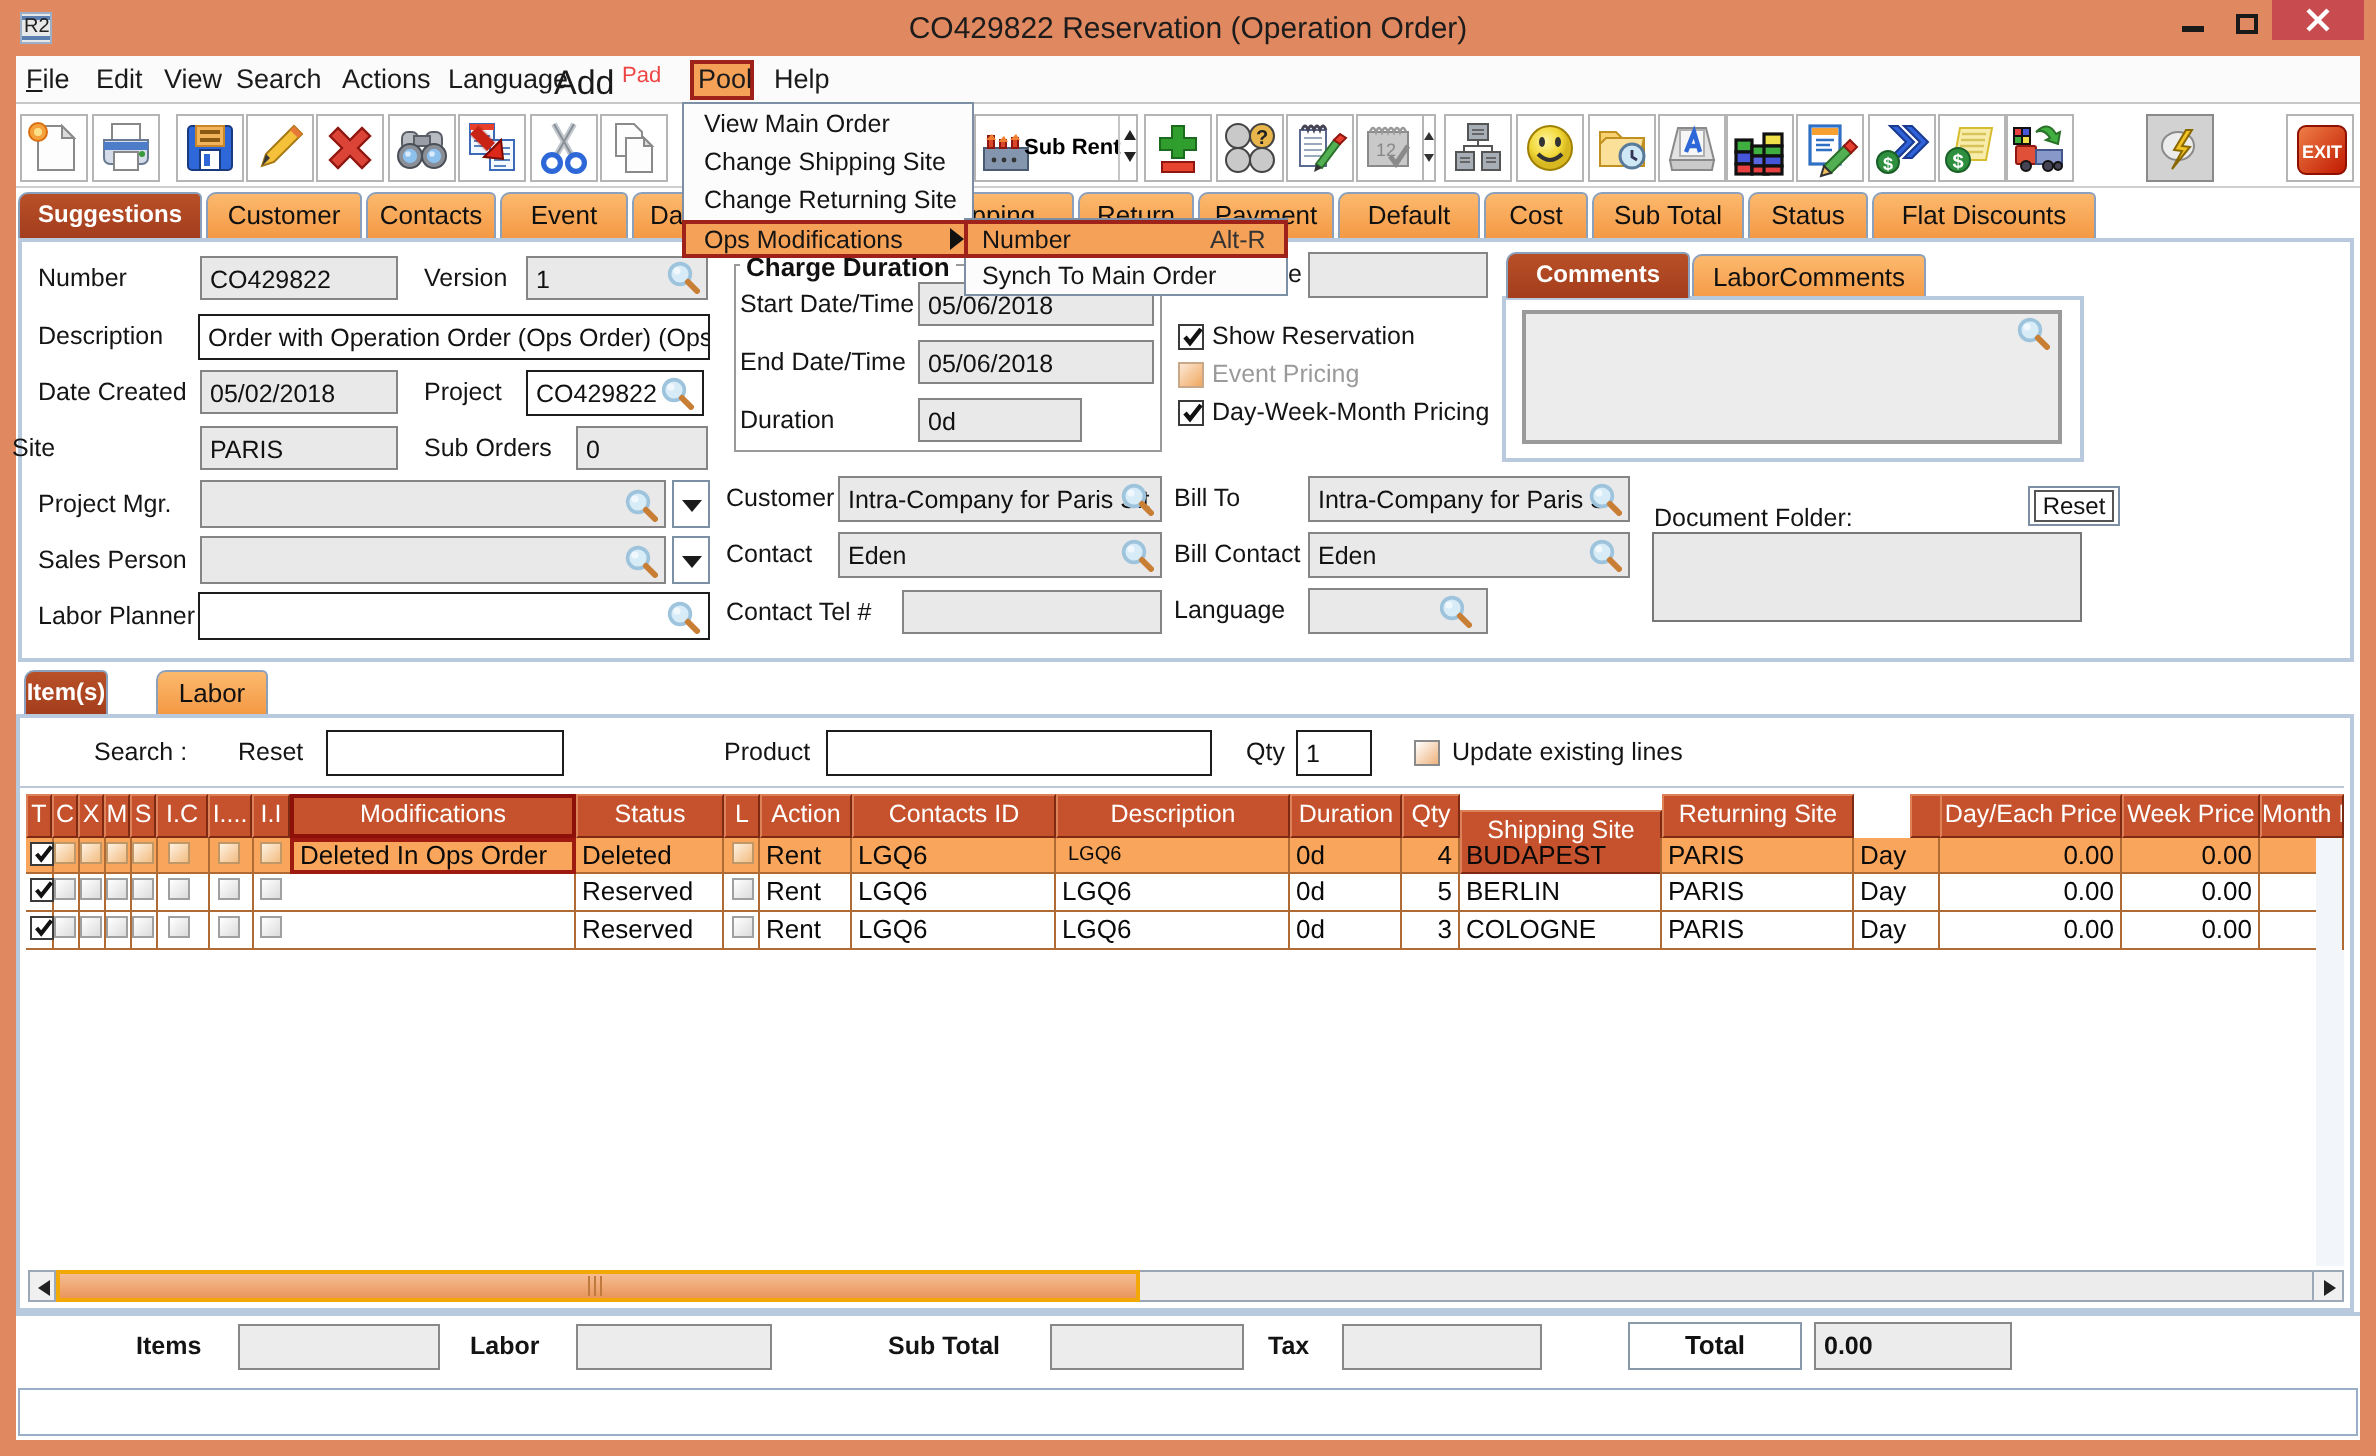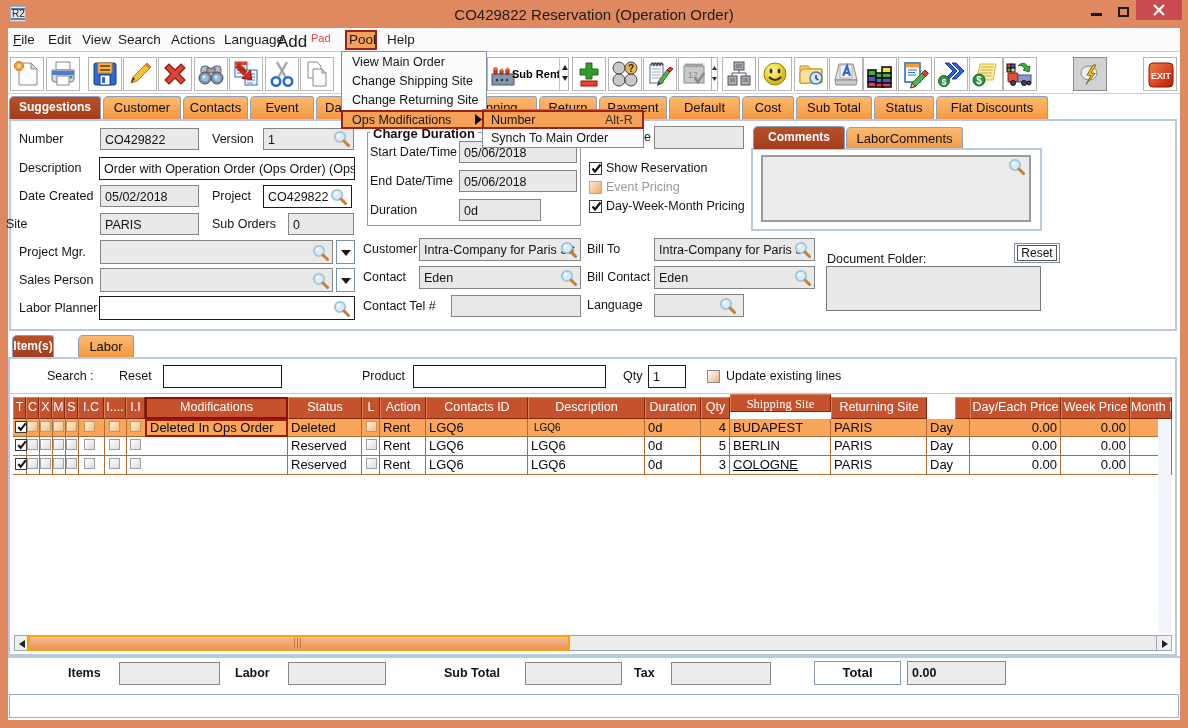--- a/index.html
+++ b/index.html
@@ -411,21 +411,21 @@
 <div class="hcell" style="left:104px;top:397px;width:22px;height:22px;">I....</div>
 <div class="hcell" style="left:126px;top:397px;width:19px;height:22px;">I.I</div>
 <div class="hcell" style="left:145px;top:397px;width:143px;height:22px;border:2px solid #8d1108;line-height:17px;">Modifications</div>
 <div class="hcell" style="left:288px;top:397px;width:74px;height:22px;">Status</div>
 <div class="hcell" style="left:362px;top:397px;width:18px;height:22px;">L</div>
 <div class="hcell" style="left:380px;top:397px;width:46px;height:22px;">Action</div>
 <div class="hcell" style="left:426px;top:397px;width:102px;height:22px;">Contacts ID</div>
 <div class="hcell" style="left:528px;top:397px;width:117px;height:22px;">Description</div>
 <div class="hcell" style="left:645px;top:397px;width:56px;height:22px;">Duration</div>
 <div class="hcell" style="left:701px;top:397px;width:29px;height:22px;">Qty</div>
-<div class="hcell" style="left:730px;top:394px;width:101px;height:18px;font-family:Liberation Serif, serif;">Shipping Site</div>
+<div class="hcell" style="left:730px;top:405px;width:101px;height:32px;">Shipping Site</div>
 <div class="hcell" style="left:831px;top:397px;width:96px;height:22px;">Returning Site</div>
 <div class="hcell" style="left:955px;top:397px;width:67px;height:22px;">Unit</div>
 <div class="hcell" style="left:970px;top:397px;width:91px;height:22px;">Day/Each Price</div>
 <div class="hcell" style="left:1061px;top:397px;width:69px;height:22px;">Week Price</div>
 <div class="hcell" style="left:1130px;top:397px;width:42px;height:22px;">Month P</div>
 <div class="a" style="left:13px;top:419px;width:1159px;height:18px;background:#f9a55b;border-bottom:1px solid #b06a33;z-index:2"></div>
 <div class="cb" style="left:15px;top:421px;width:12px;height:12px">
     <svg class="a" style="left:0;top:-1px" width="12" height="12" viewBox="0 0 13 13">
       <use href="#ck"></use>
     </svg>
@@ -509,21 +509,21 @@
 <div class="b3" style="left:130px;top:458px;background:linear-gradient(135deg,#ffffff,#dcdcdc);border-color:#a0a0a0"></div>
 <div class="b3" style="left:366px;top:458px;background:linear-gradient(135deg,#ffffff,#dcdcdc);border-color:#a0a0a0"></div>
 <div class="cell" style="left:145px;top:456px;width:143px;height:19px;"></div>
 <div class="cell" style="left:288px;top:456px;width:74px;height:19px;">Reserved</div>
 <div class="cell" style="left:362px;top:456px;width:18px;height:19px;"></div>
 <div class="cell" style="left:380px;top:456px;width:46px;height:19px;">Rent</div>
 <div class="cell" style="left:426px;top:456px;width:102px;height:19px;">LGQ6</div>
 <div class="cell" style="left:528px;top:456px;width:117px;height:19px;">LGQ6</div>
 <div class="cell" style="left:645px;top:456px;width:56px;height:19px;">0d</div>
 <div class="cell num" style="left:701px;top:456px;width:29px;height:19px;">3</div>
-<div class="cell" style="left:730px;top:456px;width:101px;height:19px;text-decoration:underline;">COLOGNE</div>
+<div class="cell" style="left:730px;top:456px;width:101px;height:19px;">COLOGNE</div>
 <div class="cell" style="left:831px;top:456px;width:96px;height:19px;">PARIS</div>
 <div class="cell" style="left:927px;top:456px;width:43px;height:19px;">Day</div>
 <div class="cell num" style="left:970px;top:456px;width:91px;height:19px;">0.00</div>
 <div class="cell num" style="left:1061px;top:456px;width:69px;height:19px;">0.00</div>
 <div class="cell" style="left:1130px;top:456px;width:42px;height:19px;"></div>
 <div class="a" style="left:26px;top:456px;width:1px;height:19px;background:#b06a33;z-index:3"></div>
 <div class="a" style="left:39px;top:456px;width:1px;height:19px;background:#b06a33;z-index:3"></div>
 <div class="a" style="left:52px;top:456px;width:1px;height:19px;background:#b06a33;z-index:3"></div>
 <div class="a" style="left:65px;top:456px;width:1px;height:19px;background:#b06a33;z-index:3"></div>
 <div class="a" style="left:78px;top:456px;width:1px;height:19px;background:#b06a33;z-index:3"></div>

